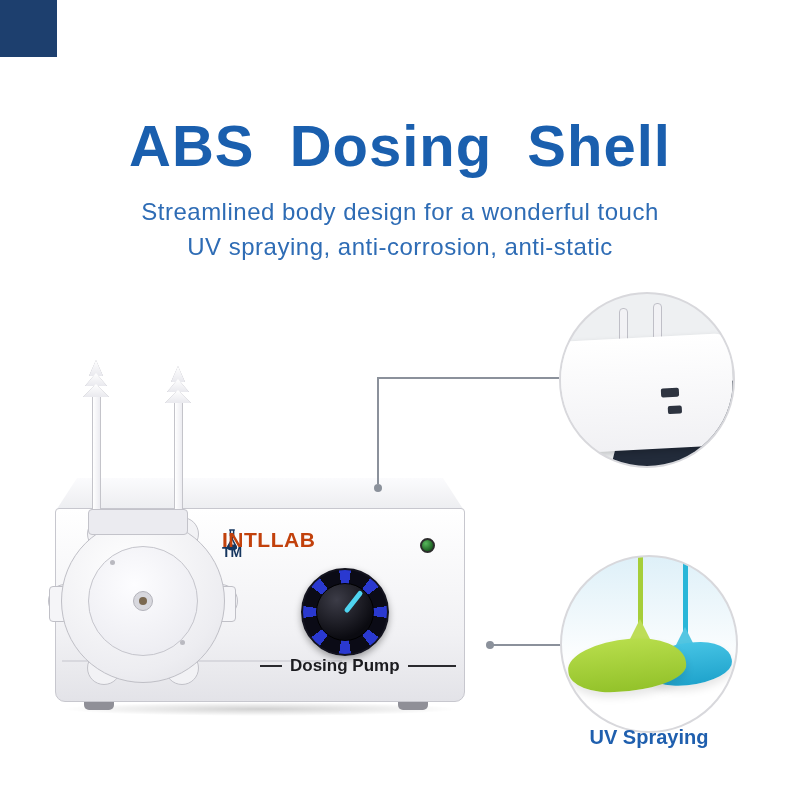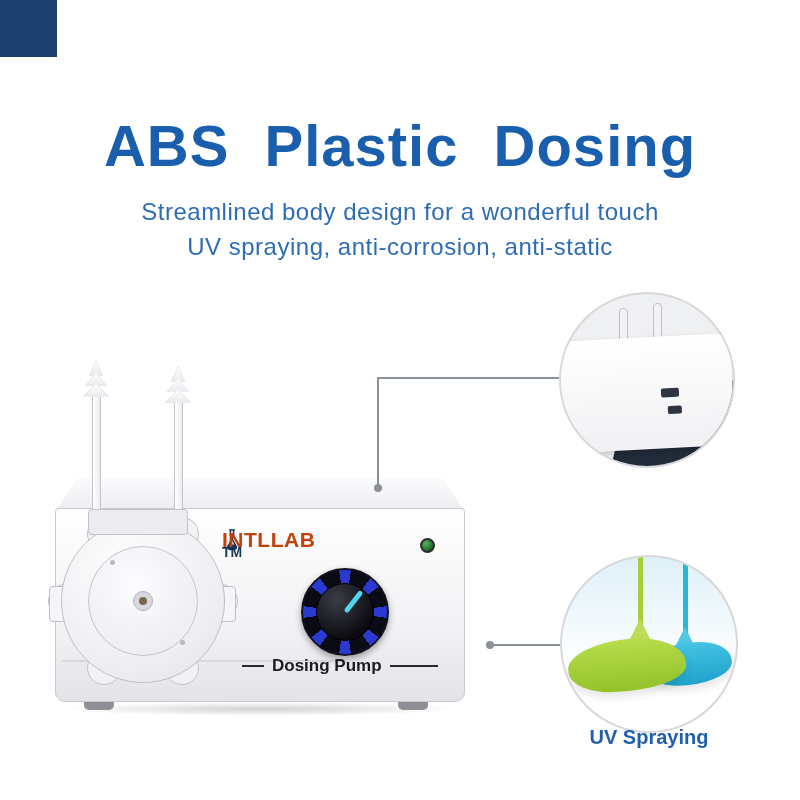--- a/index.html
+++ b/index.html
@@ -69,21 +69,21 @@
   .knob-pointer { left:50%; top:50%; width:5px; height:26px; margin-left:-2.5px; margin-top:-26px;
                   transform-origin:50% 100%; transform:rotate(38deg);
                   background:#4fd4f0; border-radius:3px; }
 
   
   .brand { left:182px; top:178px; display:flex; align-items:flex-start; gap:3px; }
   .brand-text { font-size:21px; font-weight:700; color:#c2410c; letter-spacing:.5px; line-height:24px; }
   .tm { font-size:14px; font-weight:700; color:#16365f; margin-top:16px; }
   .led { left:380px; top:188px; width:15px; height:15px; border-radius:50%;
          background:radial-gradient(circle at 35% 32%, #57b85c, #1b5e20 75%); border:2px solid #2c2c2c; }
-  .panel-label { left:202px; top:306px; width:210px; display:flex; align-items:center; gap:8px; }
+  .panel-label { left:220px; top:306px; width:210px; display:flex; align-items:center; gap:8px; }
   .panel-label .rule { position:static; height:2px; background:#2a2a2e; }
   .rule-l { width:22px; } .rule-r { width:48px; }
   .panel-label .txt { position:static; font-size:17px; font-weight:700; color:#1b1b1f; white-space:nowrap; }
 
   
   .connectors { position:absolute; left:0; top:0; width:800px; height:800px; pointer-events:none; }
 
   
   .callout-circle { position:absolute; border-radius:50%; border:2px solid #d8d8dc; overflow:hidden; }
   .callout-circle * { position:absolute; }
@@ -119,21 +119,21 @@
   .splash-green { left:6px; top:82px; width:118px; height:52px; background:linear-gradient(180deg,#b7dd4b,#93c22a);
                   border-radius:60% 50% 55% 45% / 55% 60% 45% 50%; transform:rotate(-5deg); }
 </style>
 </head>
 <body>
 
 <div class="canvas">
 
   <div class="corner-logo"></div>
 
-  <h1 class="title">ABS Plastic Dosing</h1>
+  <h1 class="title">ABS Dosing Shell</h1>
   <div class="subtitle sub1">Streamlined body design for a wonderful touch</div>
   <div class="subtitle sub2">UV spraying, anti-corrosion, anti-static</div>
 
   <div class="pump">
     <div class="unit-shadow"></div>
     <div class="foot foot-l"></div>
     <div class="foot foot-r"></div>
     <div class="top-face"></div>
     <div class="front-face"></div>
     <div class="groove"></div>

